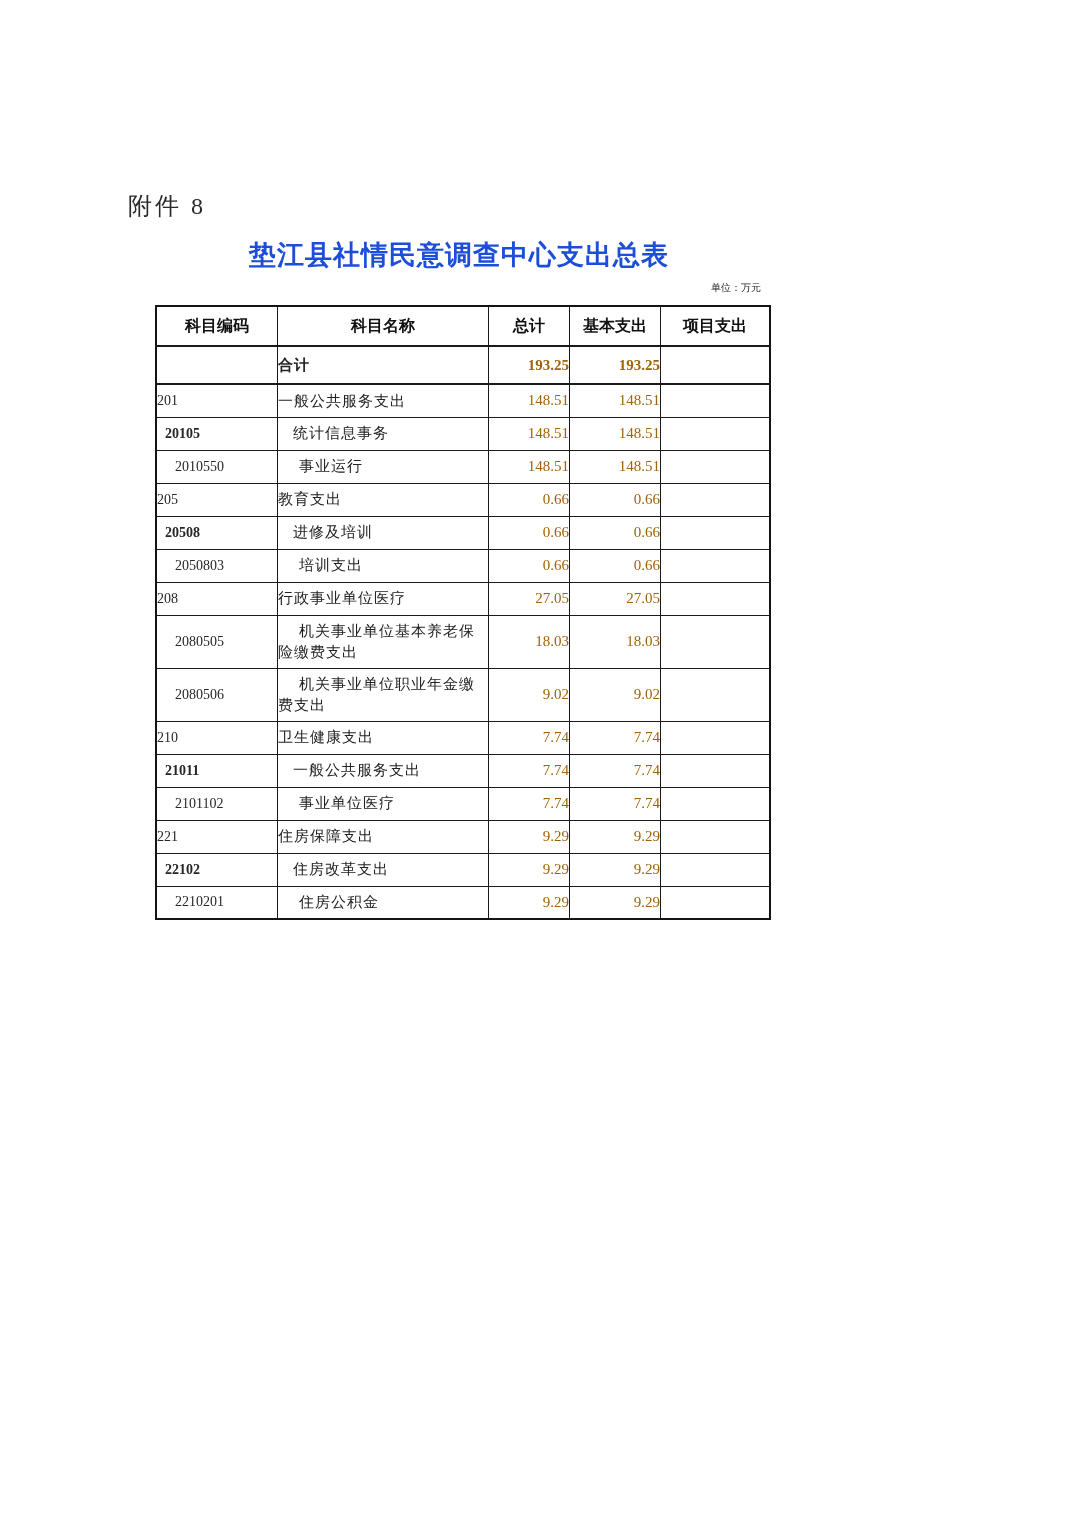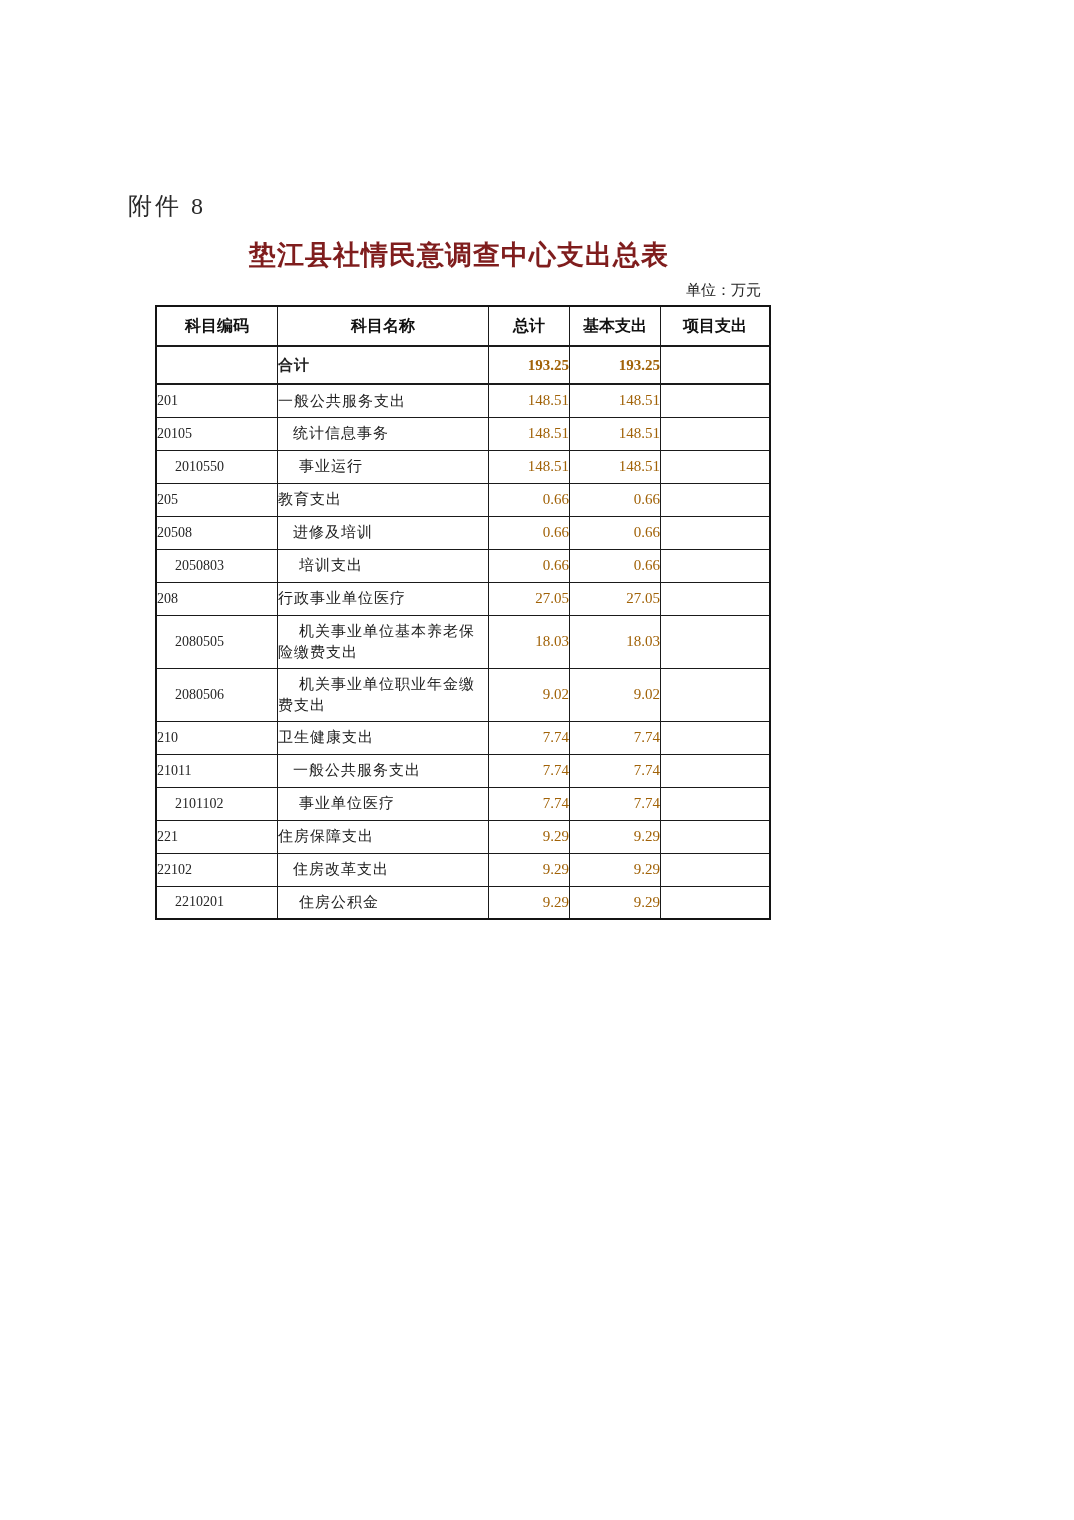--- a/index.html
+++ b/index.html
@@ -27,30 +27,30 @@
   }
   .title {
     position: absolute;
     left: 155px;
     top: 237px;
     width: 608px;
     text-align: center;
     font-size: 27px;
     font-weight: bold;
     letter-spacing: 1px;
-    color: #7f1d1d;
+    color: #1d4ed8;
     font-family: "Liberation Sans", "DejaVu Sans", sans-serif;
   }
   .unit {
     position: absolute;
     left: 155px;
     top: 281px;
     width: 606px;
     text-align: right;
-    font-size: 15px;
+    font-size: 10px;
     color: #222222;
     font-family: Liberation Sans, sans-serif;
   }
   table.budget {
     position: absolute;
     left: 155px;
     top: 305px;
     width: 608px;
     border-collapse: collapse;
     table-layout: fixed;
@@ -97,21 +97,21 @@
     line-height: 1.35;
     color: #222222;
   }
   td.cell-num {
     font-size: 15px;
     text-align: right;
     padding-right: 3px;
     color: #a16207;
   }
   
-  tr.level-2 td.cell-code { padding-left: 0; }
+  tr.level-2 td.cell-code { padding-left: 8px; font-weight: bold; }
   tr.level-3 td.cell-code { padding-left: 18px; }
   tr.level-2 td.cell-name { text-indent: 15px; }
   tr.level-3 td.cell-name { text-indent: 21px; }
 
   tr.row-total td.cell-name,
   tr.row-total td.cell-num {
     font-weight: bold;
     font-size: 15px;
   }
   tr.row-total td {

